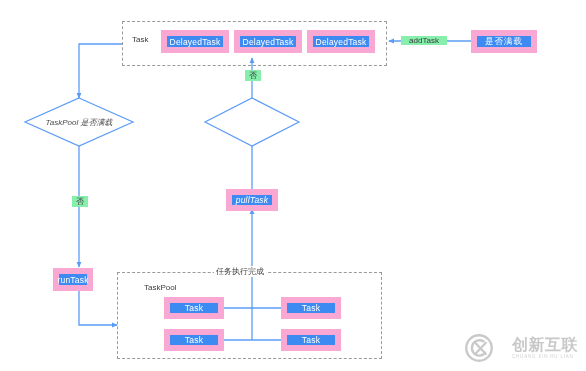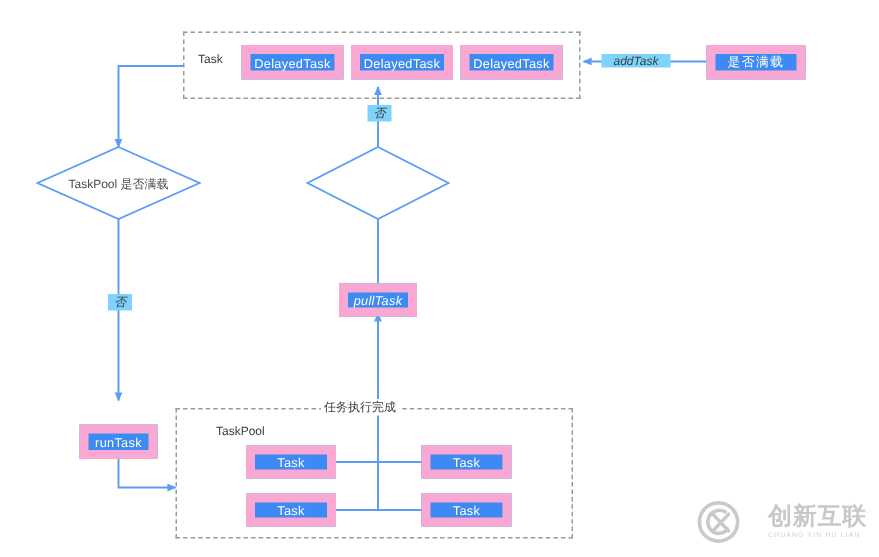--- a/index.html
+++ b/index.html
@@ -59,35 +59,35 @@
     background: #ffffff;
     padding: 0 2px;
     white-space: nowrap;
   }
 
   
   .edge-label {
     position: absolute;
     font-size: 8px;
     color: #3b3b3b;
-    background: #7dd3fc;
+    background: #86efac;
     padding: 0 1px;
     white-space: nowrap;
     text-align: center;
-    font-style: italic;
   }
 
   
   .diamond-label {
     position: absolute;
     font-size: 8px;
     color: #4a4a4a;
     white-space: nowrap;
     text-align: center;
     background: transparent;
+    font-style: italic;
   }
 
   
   #watermark {
     position: absolute;
     right: 8px;
     bottom: 8px;
     display: flex;
     align-items: center;
     gap: 18px;
@@ -162,21 +162,21 @@
 
   <div class="node cjk" style="left:471px; top:30px; width:66px; height:23px;">是否满载</div>
 
   <div class="edge-label" style="left:401px; top:36px; width:44px;">addTask</div>
 
   <div class="diamond-label" style="left:29px; top:117px; width:100px;">TaskPool 是否满载</div>
 
   <div class="edge-label" style="left:72px; top:196px; width:14px;">否</div>
   <div class="edge-label" style="left:245px; top:70px; width:14px;">否</div>
 
-  <div class="node" style="left:53px; top:268px; width:52px; height:23px;margin-top:15px;">runTask</div>
+  <div class="node" style="left:53px; top:268px; width:40px; height:23px;">runTask</div>
   <div class="node" style="left:226px; top:189px; width:52px; height:22px;font-style:italic;">pullTask</div>
 
   <div class="group" style="left:117px; top:272px; width:265px; height:87px;"></div>
   <div class="group-label" style="left:214px; top:266px;">任务执行完成</div>
   <div class="group-label" style="left:142px; top:283px; background:transparent;">TaskPool</div>
 
   <div class="node" style="left:164px; top:297px; width:60px; height:22px;">Task</div>
   <div class="node" style="left:281px; top:297px; width:60px; height:22px;">Task</div>
   <div class="node" style="left:164px; top:329px; width:60px; height:22px;">Task</div>
   <div class="node" style="left:281px; top:329px; width:60px; height:22px;">Task</div>

